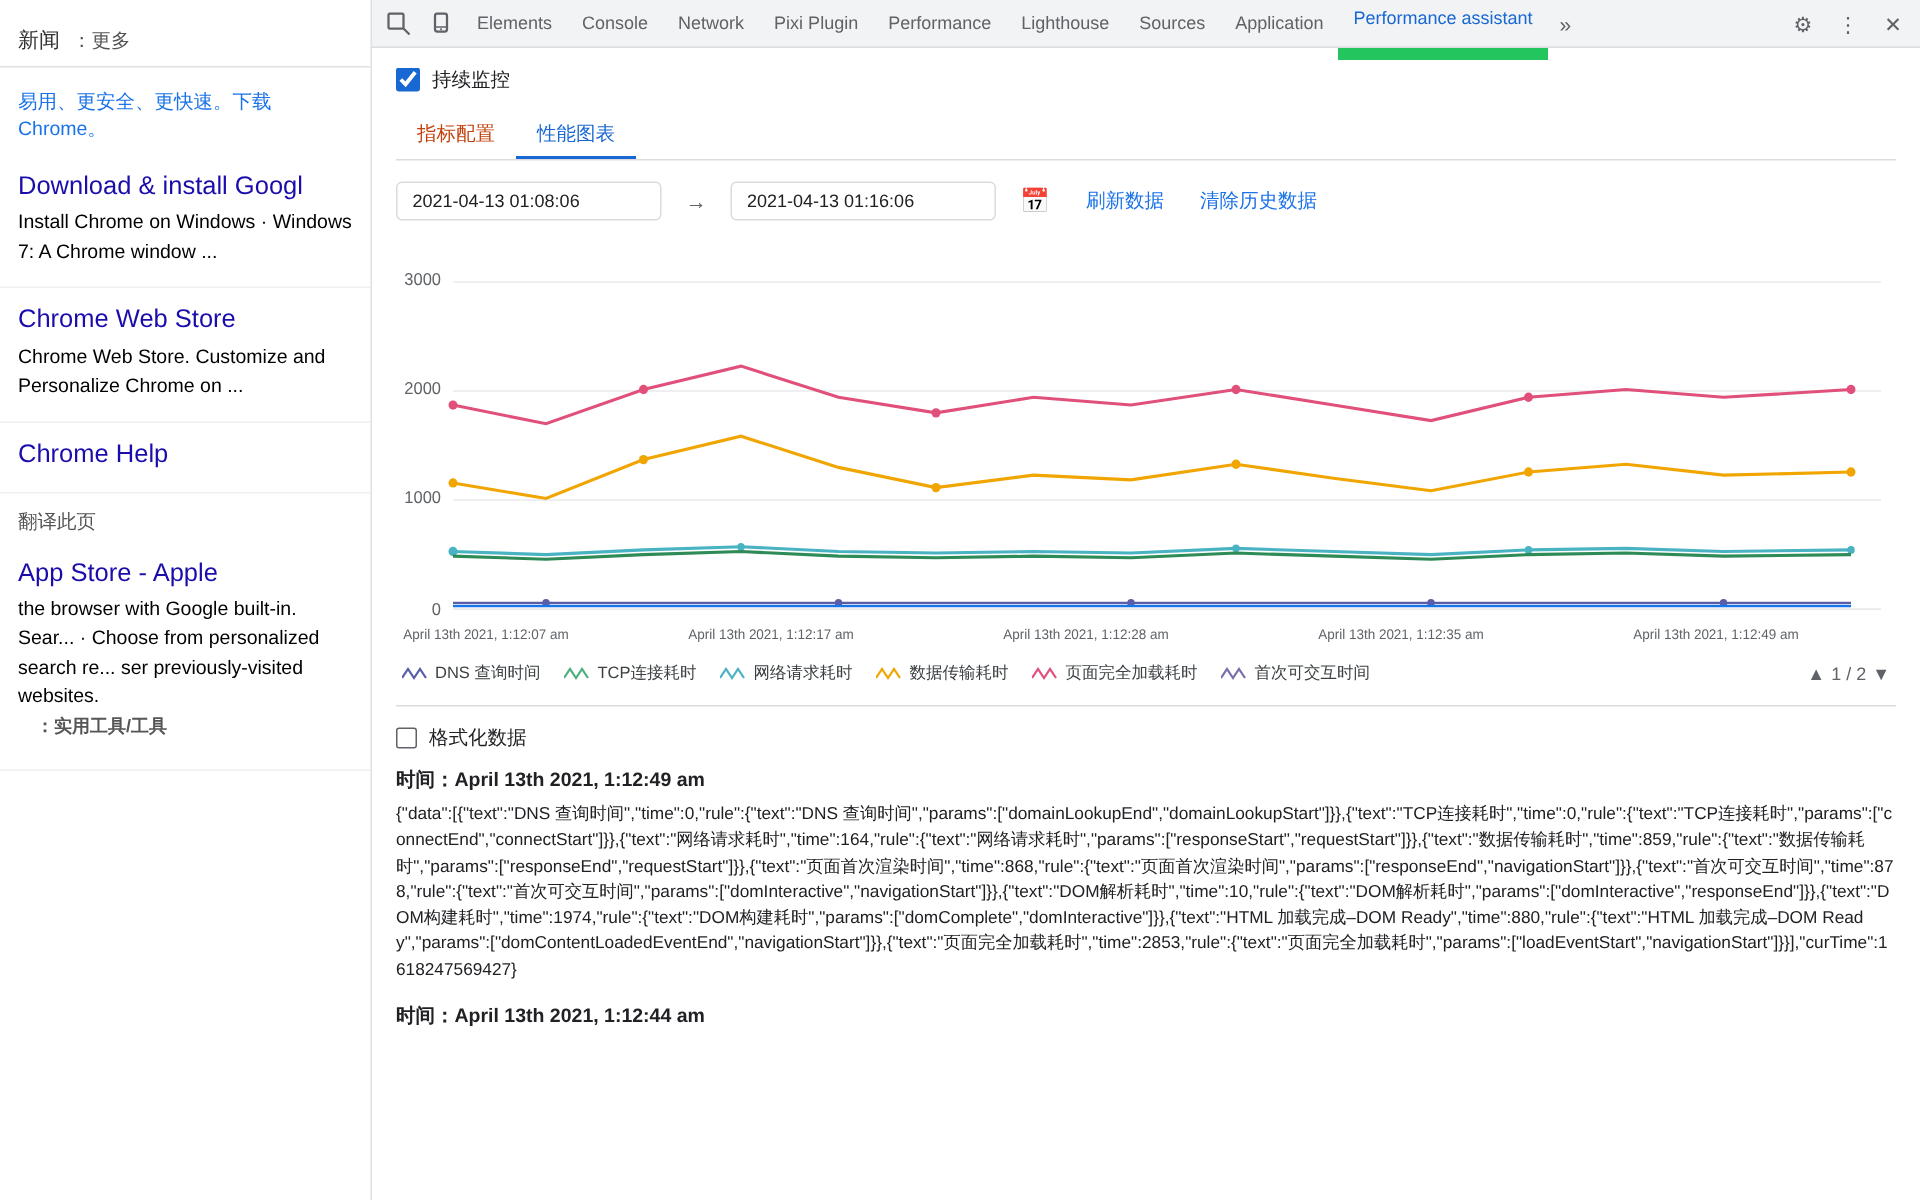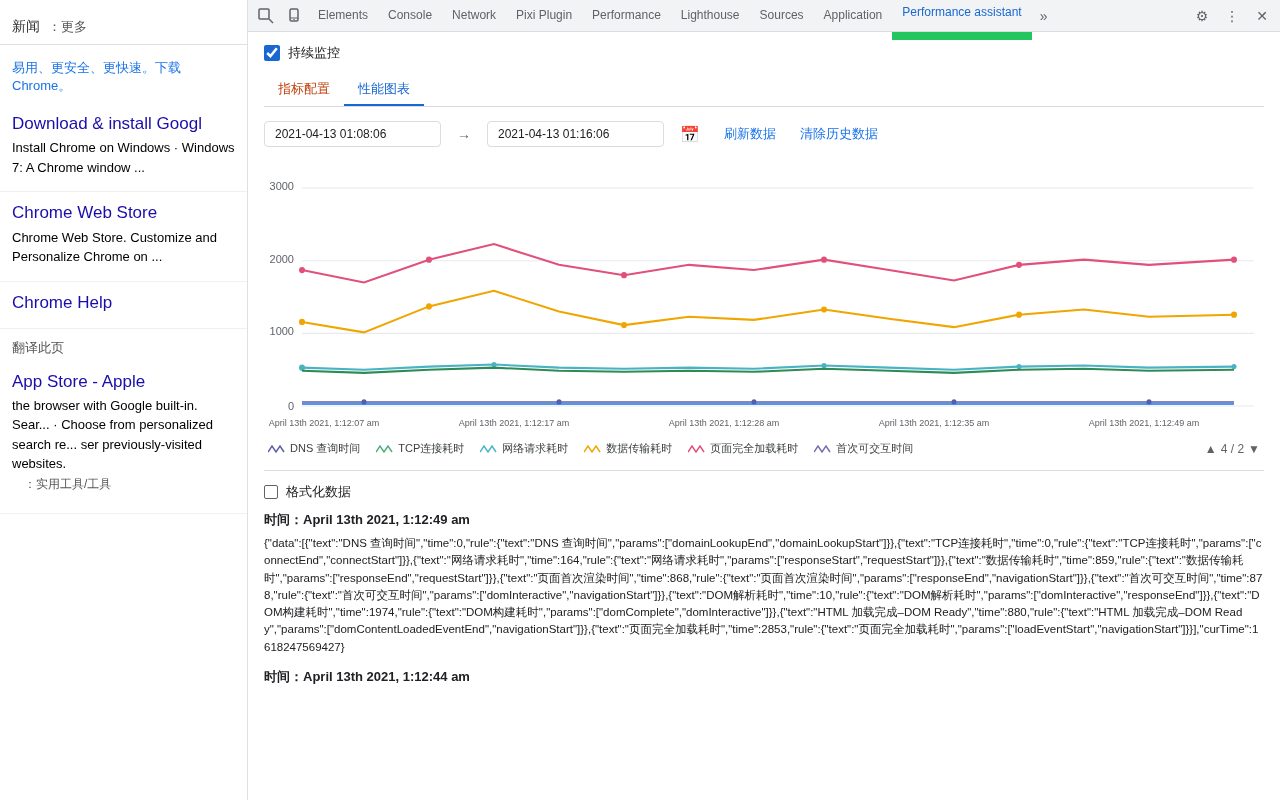--- a/index.html
+++ b/index.html
@@ -62,20 +62,21 @@
     }
     .translate-label {
       font-size: 13px;
       color: #555;
       padding: 10px 12px 4px 12px;
     }
     .category-label {
       font-size: 12px;
       color: #555;
       padding: 2px 12px 6px 12px;
+      font-weight: bold;
     }
 
     
     #devtools-panel {
       flex: 1;
       display: flex;
       flex-direction: column;
       background: #fff;
       height: 800px;
       overflow: hidden;
@@ -463,21 +464,21 @@
         <span>页面完全加载耗时</span>
       </div>
       <div class="legend-item">
         <svg class="legend-wave" viewBox="0 0 18 10">
             <polyline points="0,8 4,2 8,8 12,2 16,8" fill="none" stroke="#7b6cb0" stroke-width="1.5"></polyline>
           </svg>
         <span>首次可交互时间</span>
       </div>
       <div class="legend-pagination">
         <span style="cursor:pointer;">▲</span>
-        <span>4 / 2</span>
+        <span>1 / 2</span>
         <span style="cursor:pointer;">▼</span>
       </div>
     </div>
 
     <div class="formatted-section">
       <div class="formatted-header">
         <span class="formatted-checkbox"></span>
         <span class="formatted-label">格式化数据</span>
       </div>
 

